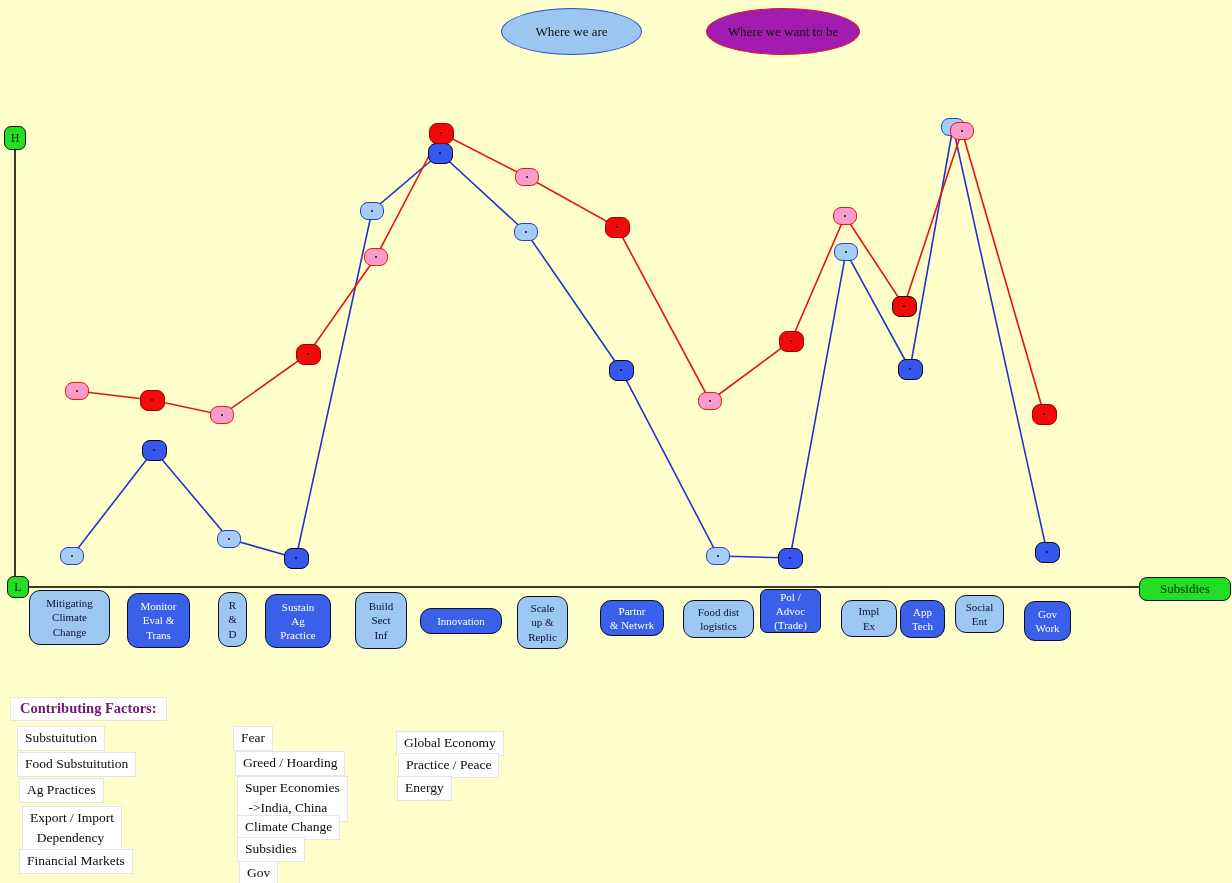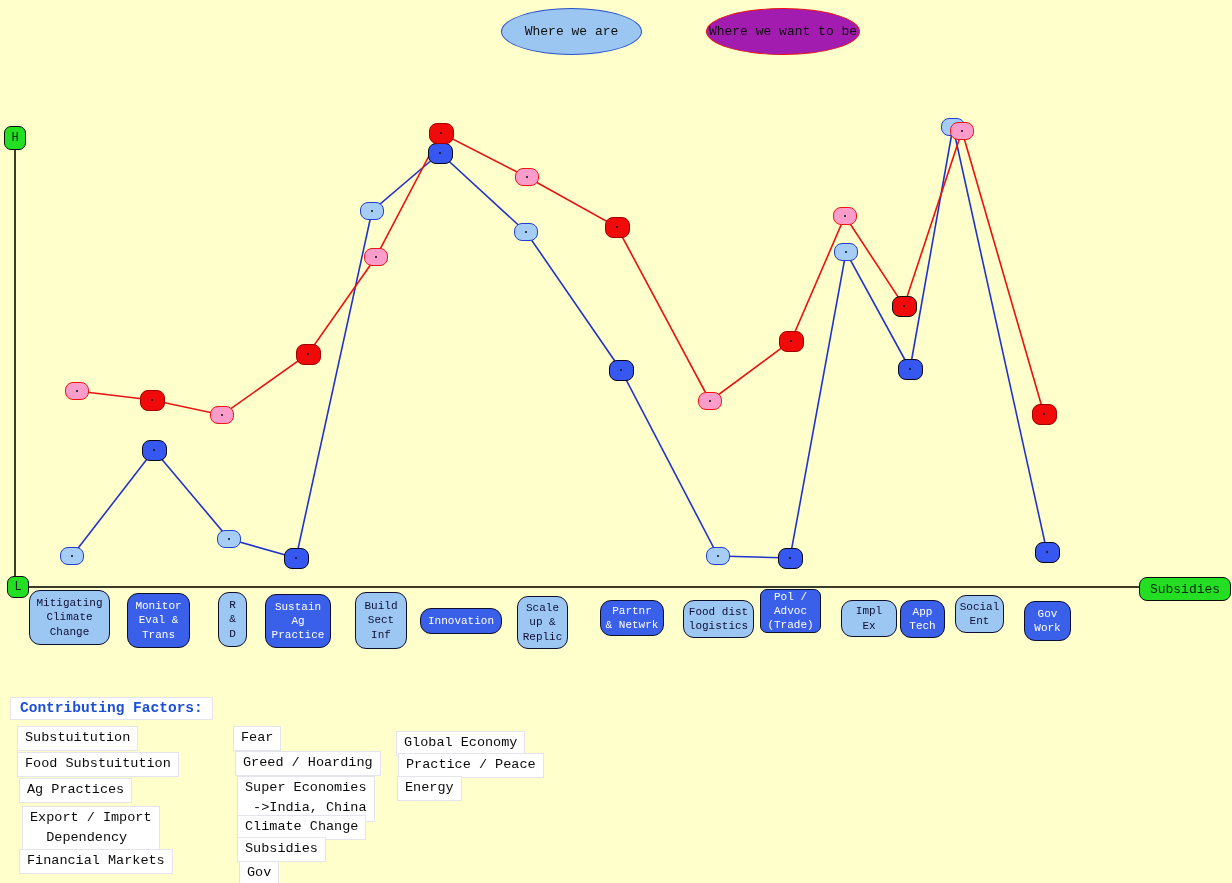--- a/index.html
+++ b/index.html
@@ -1,19 +1,19 @@
 <!DOCTYPE html>
 <html><head>
 <meta charset="utf-8">
 <style>
   html,body { margin:0; padding:0; }
   .canvas {
     position:relative; width:1232px; height:883px;
     background:#FFFFCC; overflow:hidden;
-    font-family:Liberation Mono, monospace;
+    font-family:Liberation Serif, serif;
     color:#111;
   }
   .ellipse {
     position:absolute; border-radius:50%;
     display:flex; align-items:center; justify-content:center;
     font-size:13px; color:#101010; text-align:center;
   }
   #legend-we-are { left:501px; top:8px; width:139px; height:45px; background:#9CC6F2; border:1.6px solid #2A52C8; }
   #legend-want   { left:698px; top:8px; width:152px; height:45px; background:#a21caf; border:1.6px solid #E81212;margin-left:8px; }
 
@@ -49,21 +49,21 @@
   }
 
   .factor {
     position:absolute; background:#ffffff; border:1px solid #E4E4EC;
     padding:1px 7px 2px 7px; font-size:13.5px; line-height:1.5;
     color:#0b0b0b; white-space:pre-wrap;
   }
   .cf-title {
     position:absolute; left:10px; top:697px;
     background:#ffffff; border:1px solid #E4E4EC;
-    padding:2px 9px 3px 9px; font-size:14.5px; font-weight:bold; color:#1d4ed8;
+    padding:2px 9px 3px 9px; font-size:14.5px; font-weight:bold; color:#701a75;
   }
 </style>
 </head>
 <body>
 
 <div class="canvas">
 
   <div class="ellipse" id="legend-we-are">Where we are</div>
   <div class="ellipse" id="legend-want">Where we want to be</div>
 

